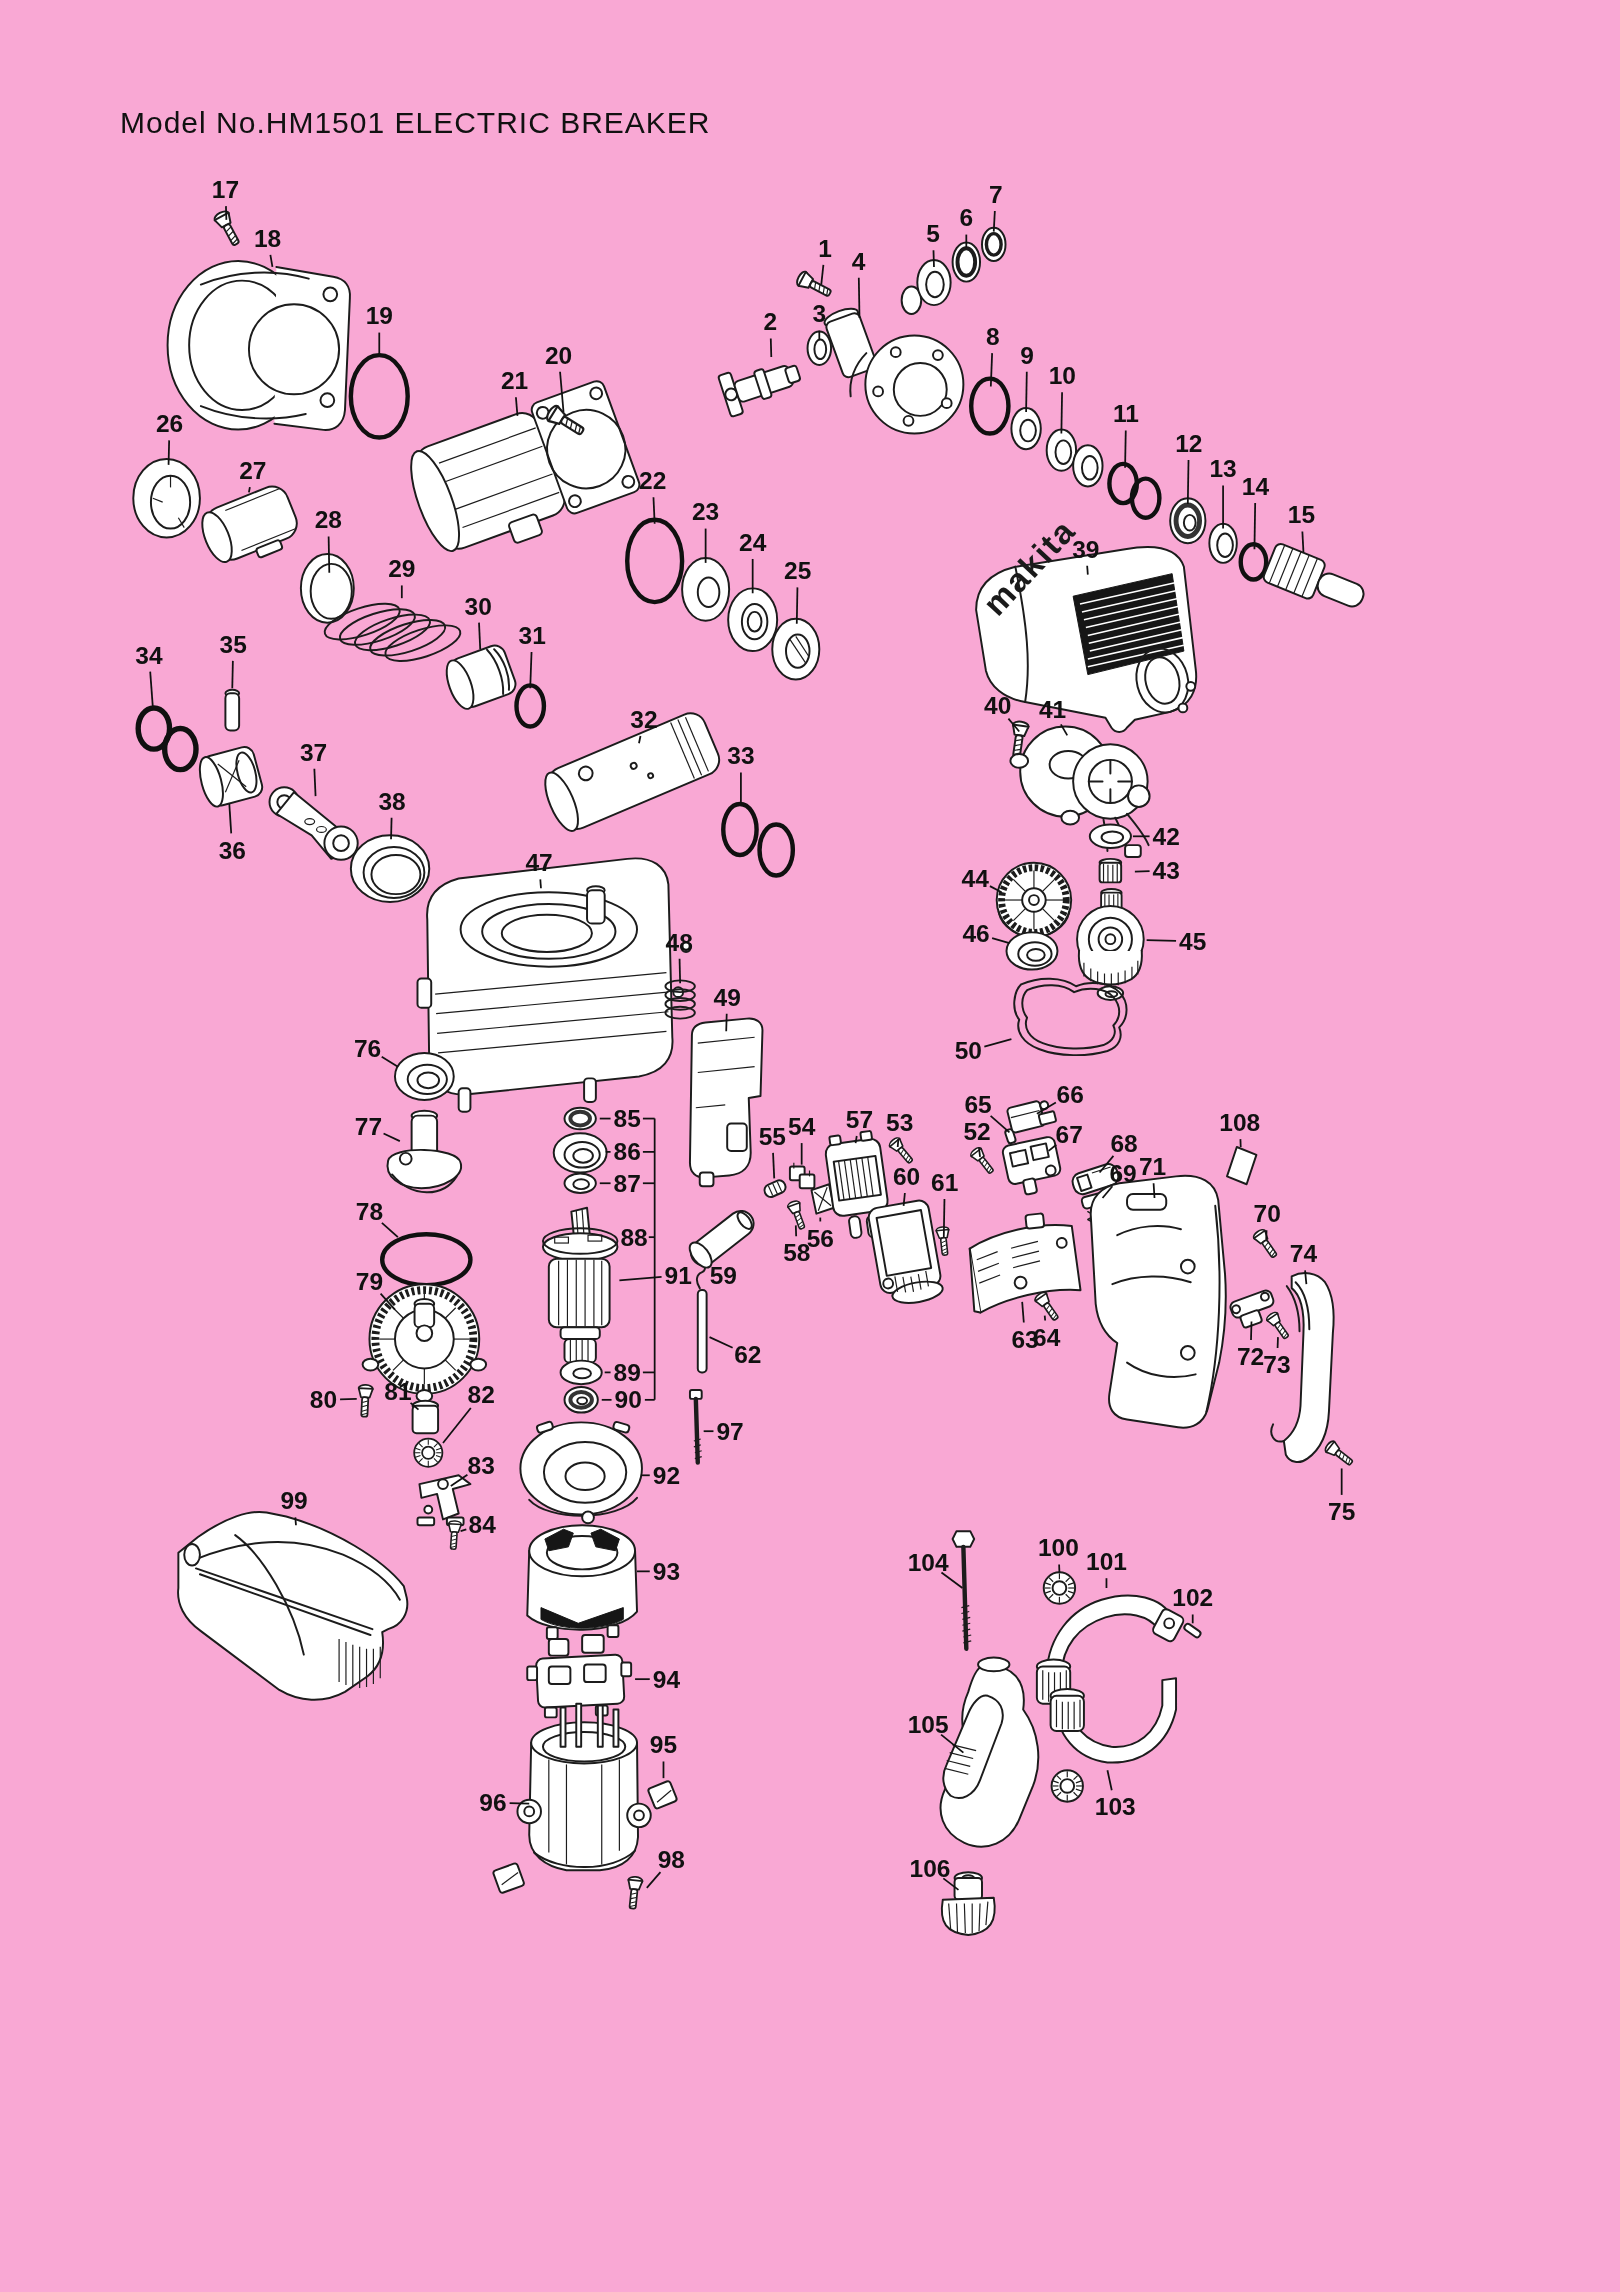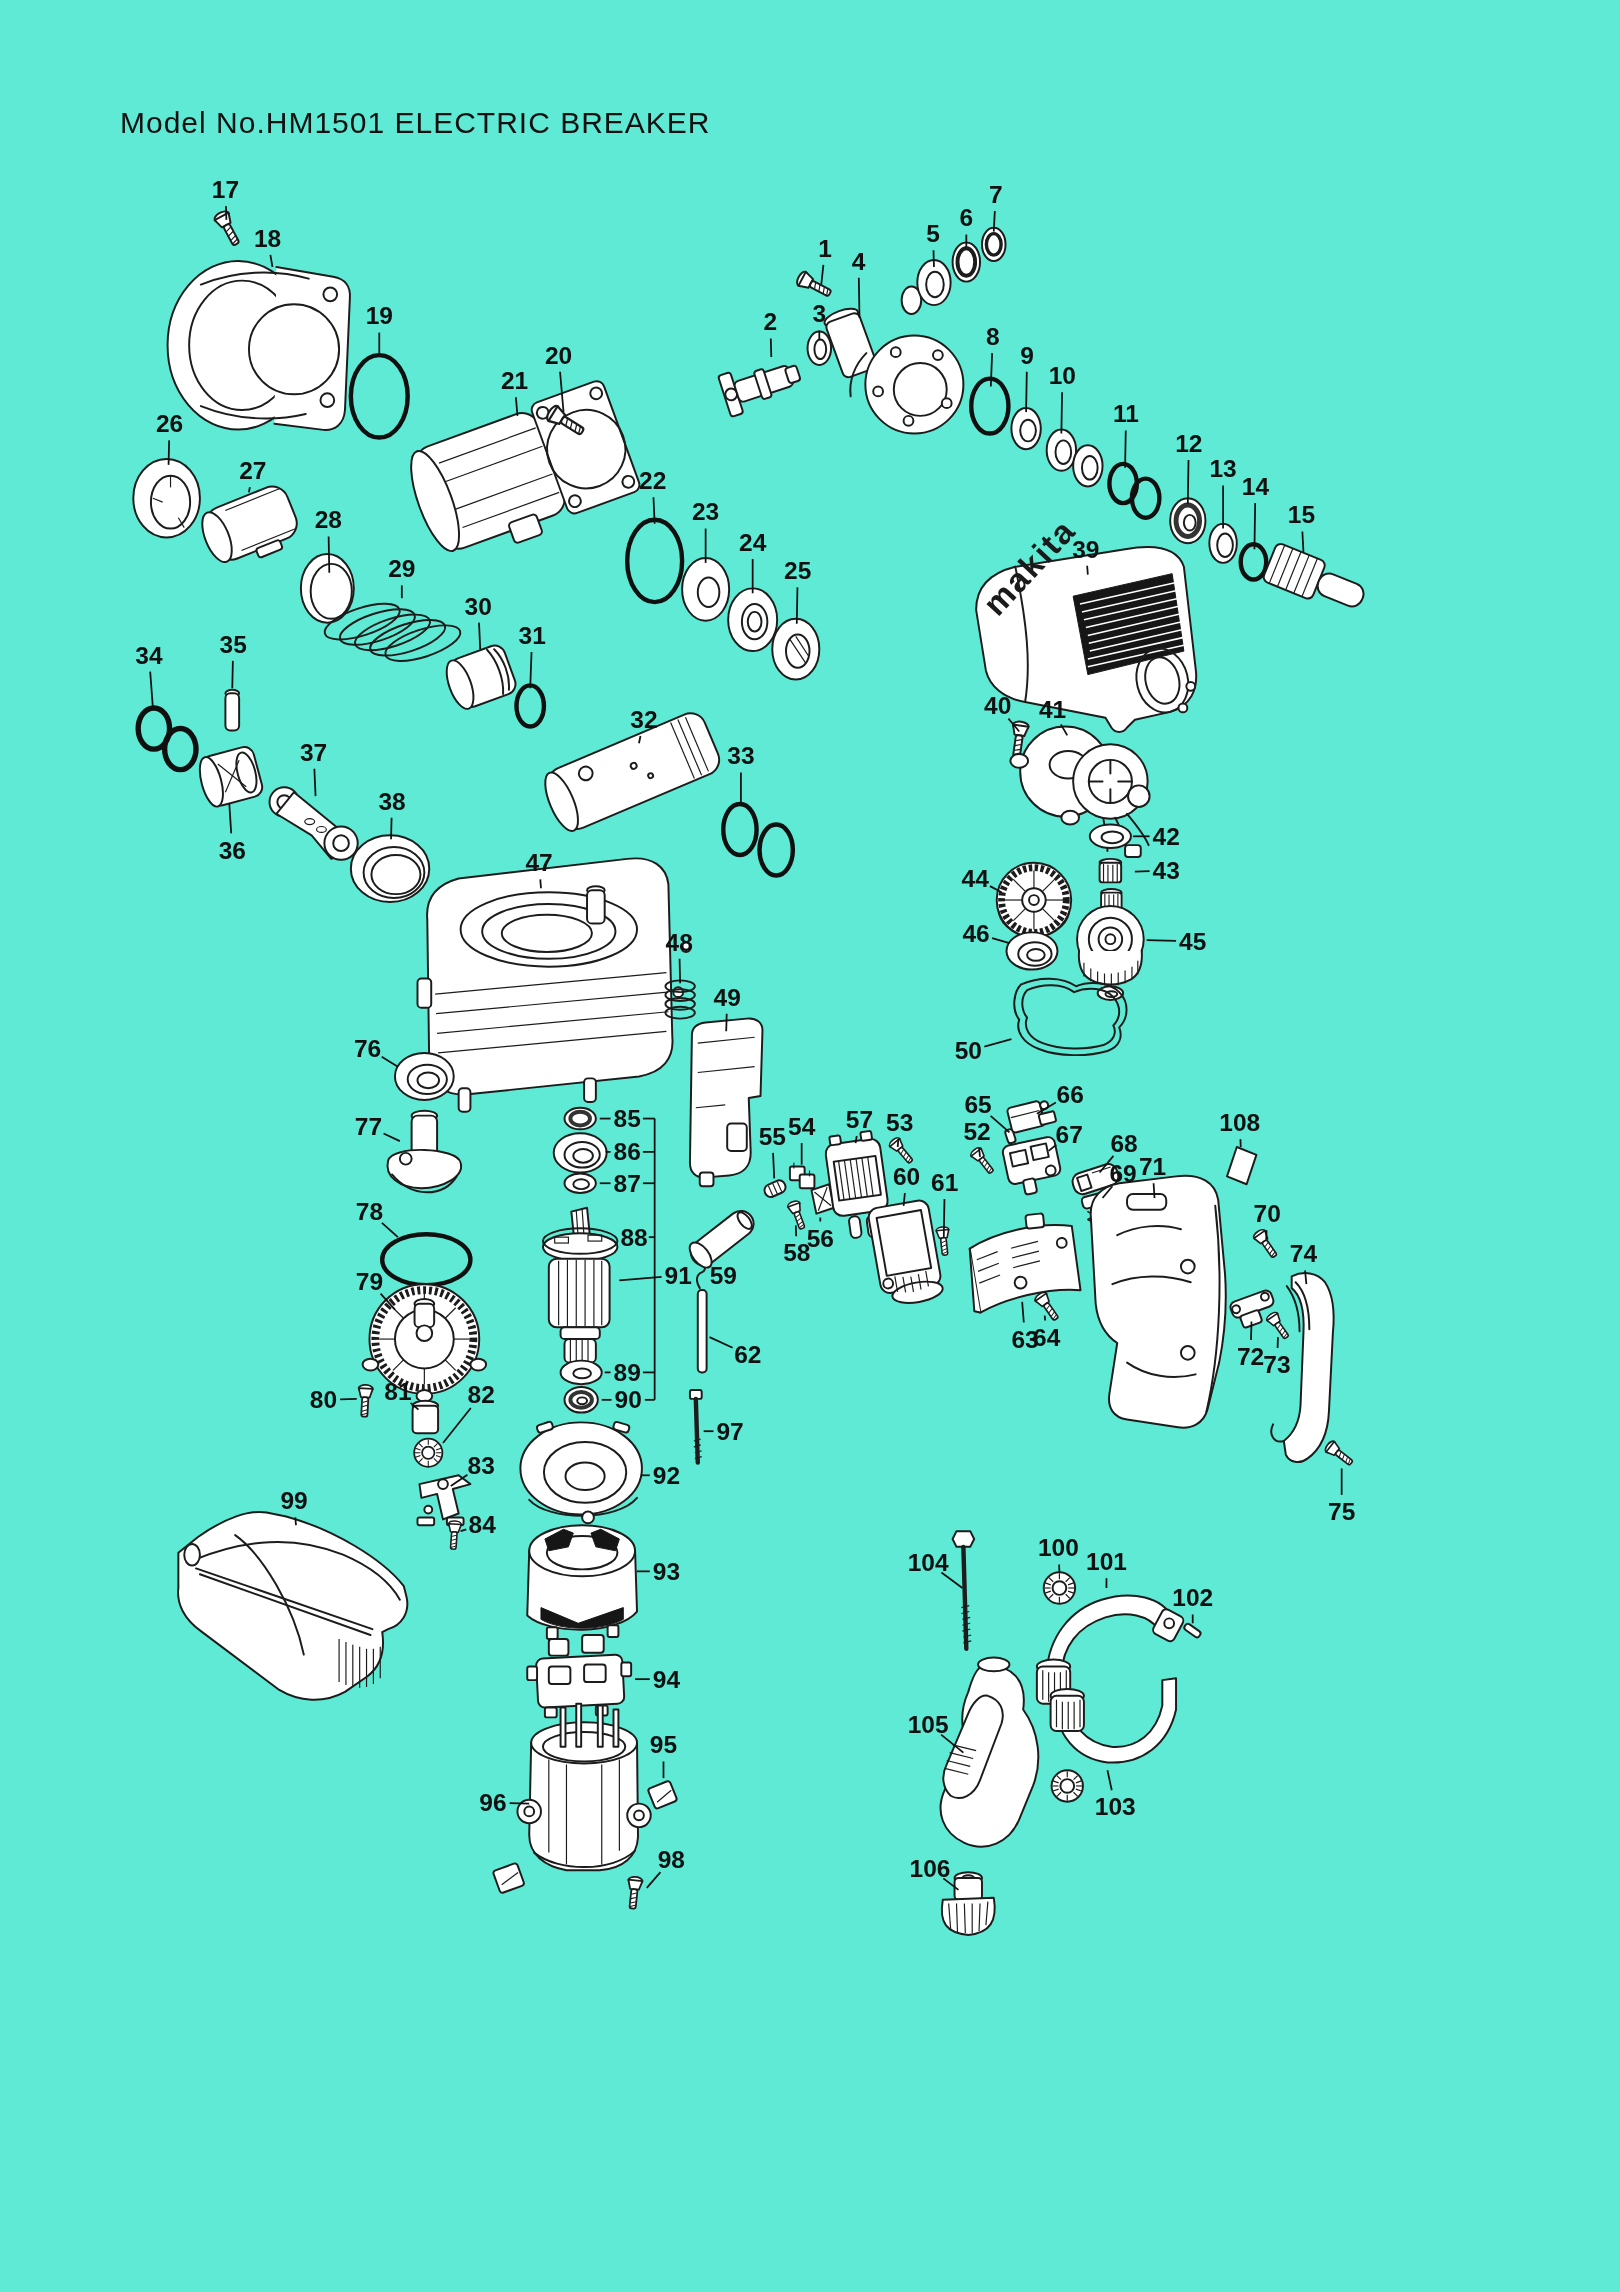--- a/index.html
+++ b/index.html
@@ -1,16 +1,16 @@
 <!DOCTYPE html>
 <html><head>
 <meta charset="utf-8">
 <style>
   html,body{margin:0;padding:0;background:#fff;}
-  .stage{position:relative;width:1620px;height:2293px;background:#5eead4;overflow:hidden;
+  .stage{position:relative;width:1620px;height:2293px;background:#f9a8d4;overflow:hidden;
          font-family:"Liberation Sans",sans-serif;}
   .title{position:absolute;left:120px;top:106px;font-size:30px;color:#111;
          letter-spacing:1px;white-space:nowrap;}
   svg text.lbl{font-family:"Liberation Sans",sans-serif;font-size:25px;font-weight:700;fill:#111;}
   svg text.logo{font-family:"Liberation Sans",sans-serif;font-weight:700;}
   .s{fill:#fff;stroke:#1c1c1c;stroke-width:2;stroke-linejoin:round;stroke-linecap:round;}
   .sn{fill:none;stroke:#1c1c1c;stroke-width:2;stroke-linejoin:round;stroke-linecap:round;}
   .t{fill:none;stroke:#1c1c1c;stroke-width:1.2;}
   .or{fill:none;stroke:#101010;stroke-width:4.5;}
   .or2{fill:none;stroke:#101010;stroke-width:5.5;}

